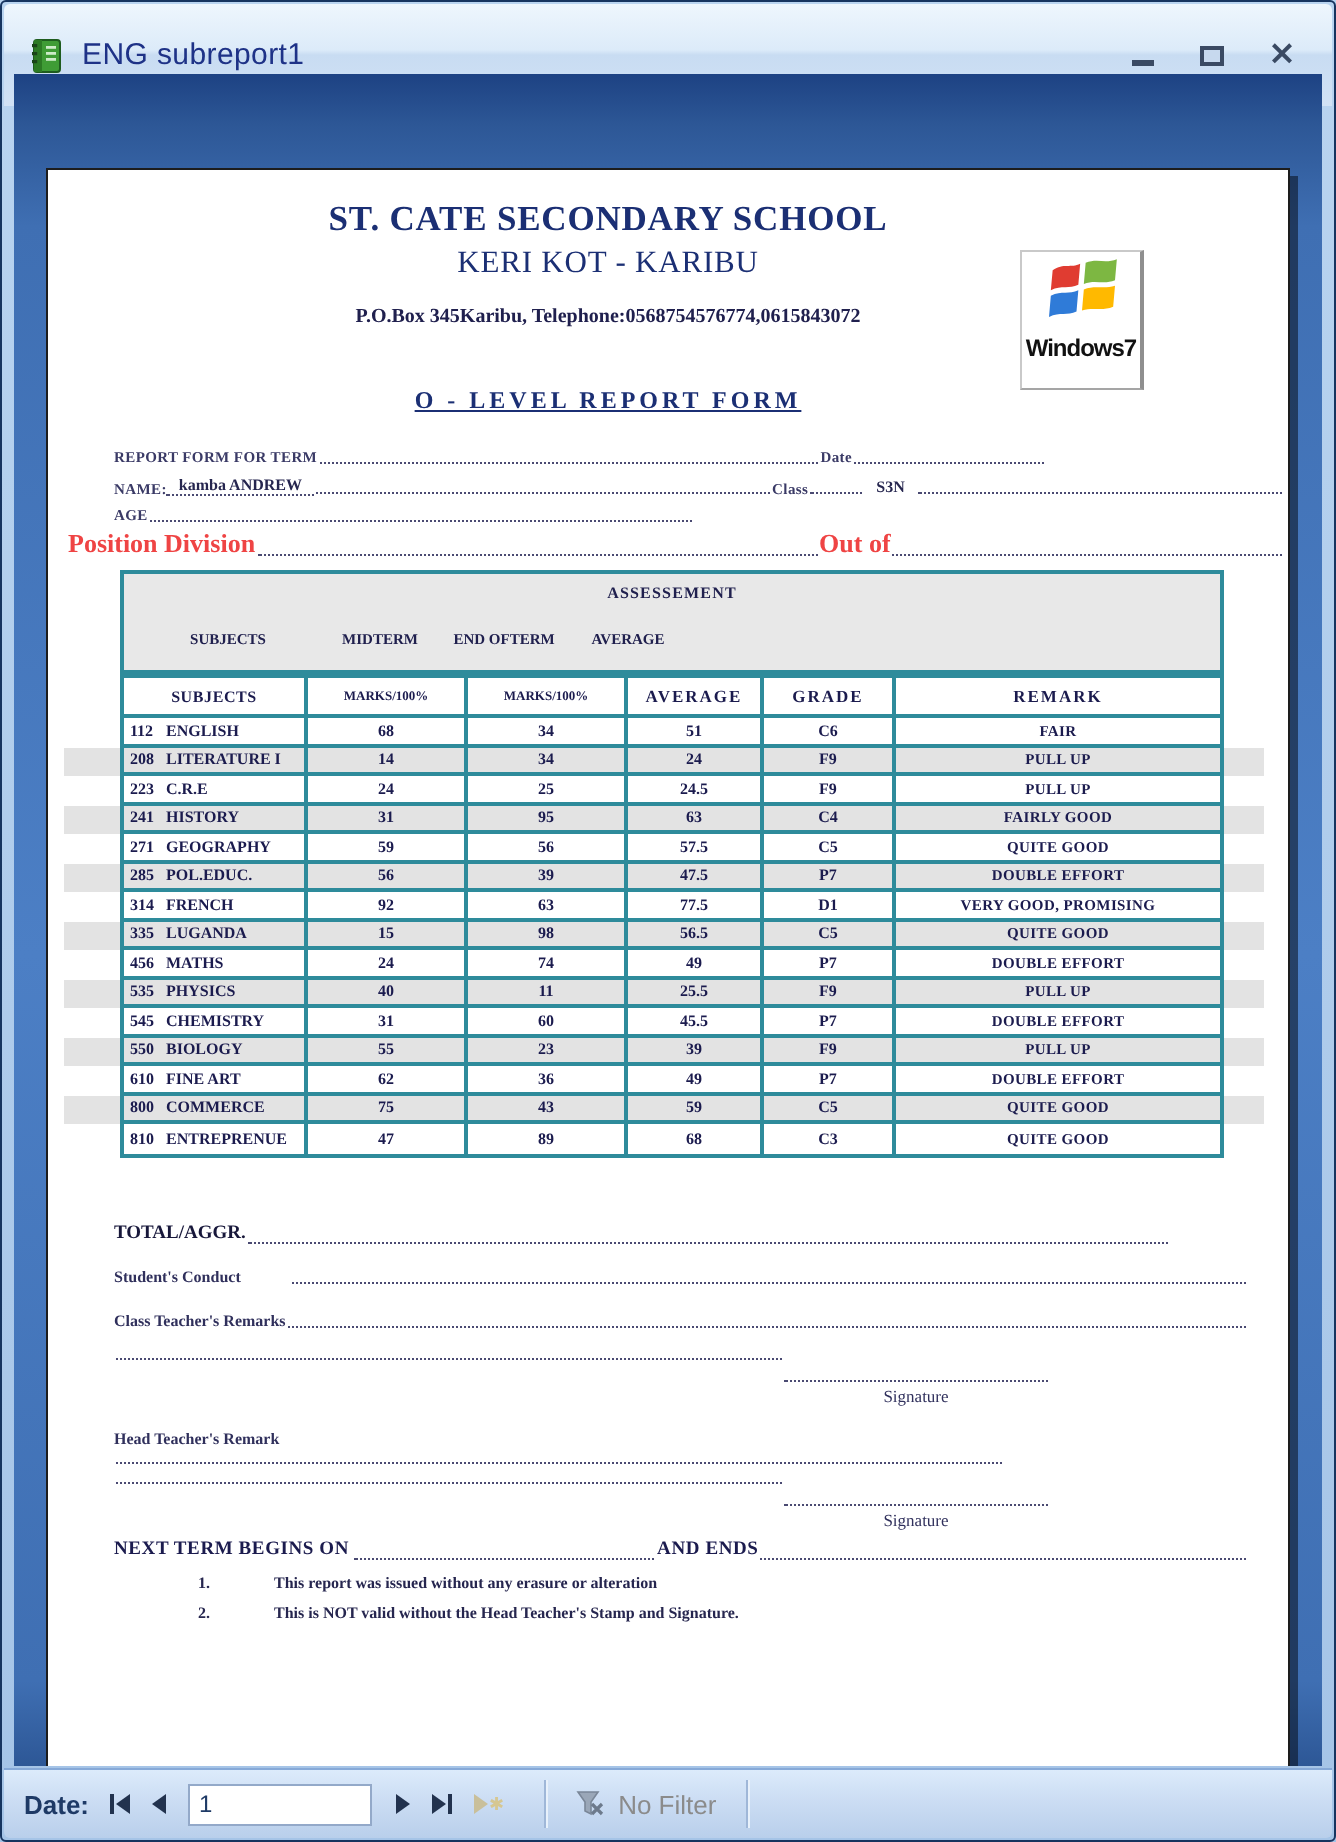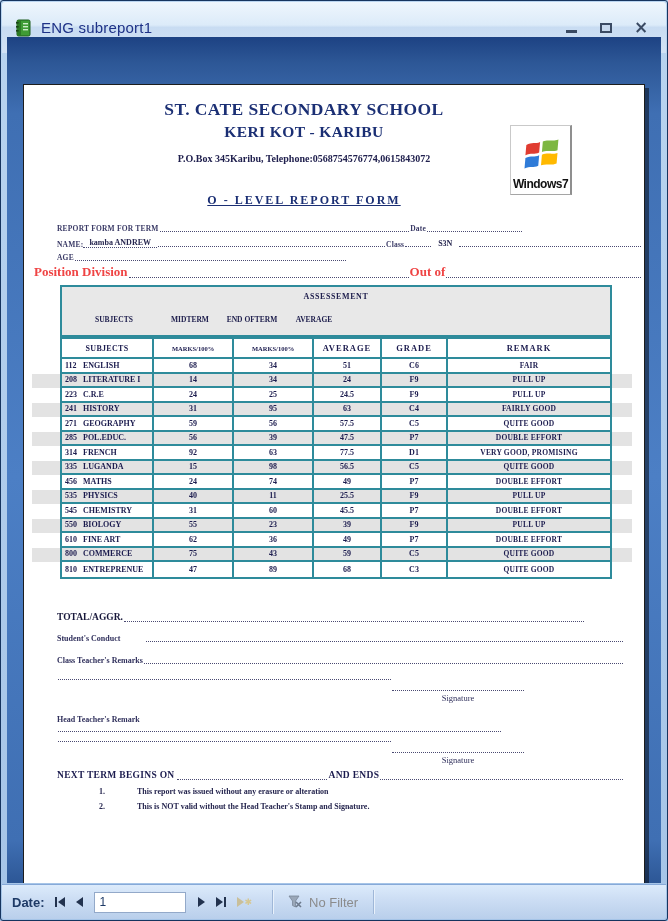--- a/index.html
+++ b/index.html
@@ -31,27 +31,27 @@
   }
   .page{
     position:absolute;left:16px;top:21px;width:622px;height:815px;
     background:#fff;border:1px solid #1d1d1d;box-sizing:border-box;
     box-shadow:4px 4px 0 rgba(8,14,28,.55);
     font-family:"Liberation Serif",serif;color:#252563;margin-top:26px;
   }
   .abs{position:absolute;}
   
   .school{top:14px;left:0;width:560px;text-align:center;font-size:17.5px;font-weight:bold;color:#1b2f74;letter-spacing:.4px;}
-  .loc{top:38px;left:0;width:560px;text-align:center;font-size:15.5px;font-weight:bold;color:#1b2f74;letter-spacing:.4px;}
+  .loc{top:38px;left:0;width:560px;text-align:center;font-size:15.5px;font-weight:normal;color:#1b2f74;letter-spacing:.4px;}
   .contact{top:68px;left:0;width:560px;text-align:center;font-size:10px;font-weight:bold;color:#20204e;}
   .formtitle{top:108px;left:0;width:560px;text-align:center;font-size:12px;font-weight:bold;color:#1b2f74;letter-spacing:2px;text-decoration:underline;}
   .logoframe{
     top:40px;left:486px;width:62px;height:70px;background:#fff;
     border:1px solid #c9c9c9;border-right:2px solid #8f8f8f;border-bottom:1px solid #a5a5a5;
-    display:flex;flex-direction:column;align-items:center;justify-content:flex-end;box-sizing:border-box;
+    display:flex;flex-direction:column;align-items:center;box-sizing:border-box;
   }
   .logocap{font-size:12px;font-weight:bold;color:#111;font-family:"Liberation Sans",sans-serif;line-height:1;margin-bottom:4px;letter-spacing:-.5px;}
   
   .fline{display:flex;align-items:flex-end;line-height:1.05;}
   .fill{flex:1;border-bottom:1px dotted #4a4a72;margin:0 1px 1px 1px;min-width:8px;}
   .lbl{font-size:7.5px;font-weight:bold;color:#3a3a66;letter-spacing:.2px;white-space:nowrap;}
   .val{font-size:8px;font-weight:bold;color:#26264f;border-bottom:1px dotted #4a4a72;padding:0 6px;white-space:nowrap;}
   .line-term{top:140px;left:33px;width:466px;}
   .line-name{top:154px;left:33px;width:585px;}
   .line-age{top:169px;left:33px;width:290px;}

